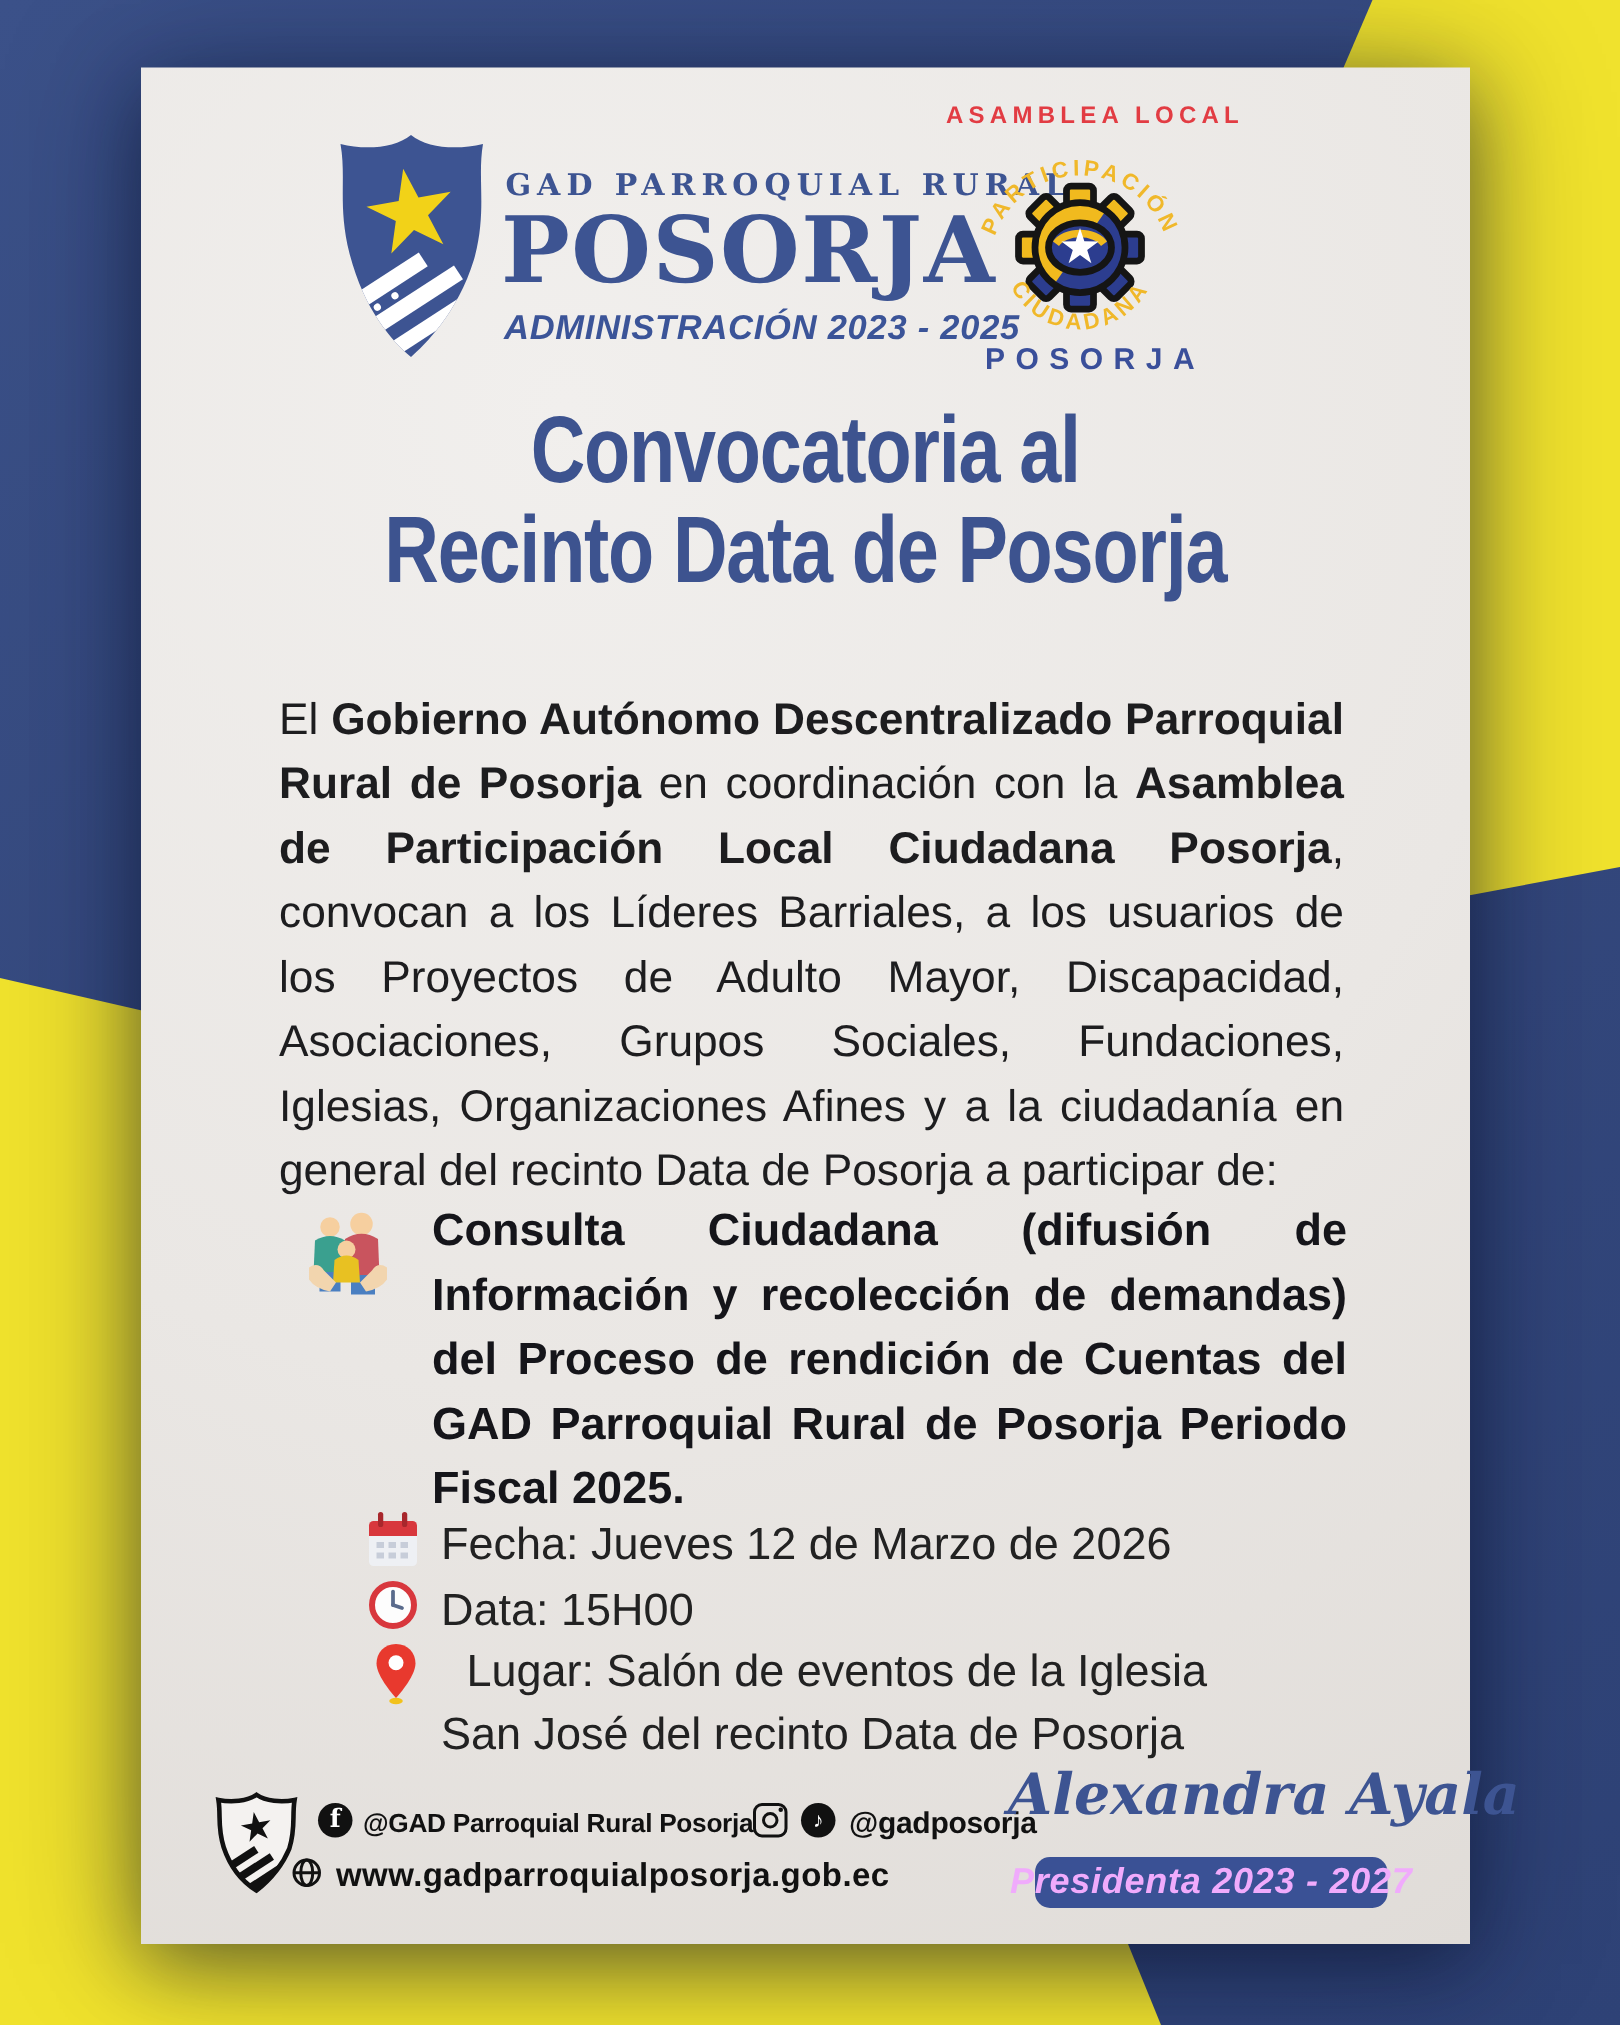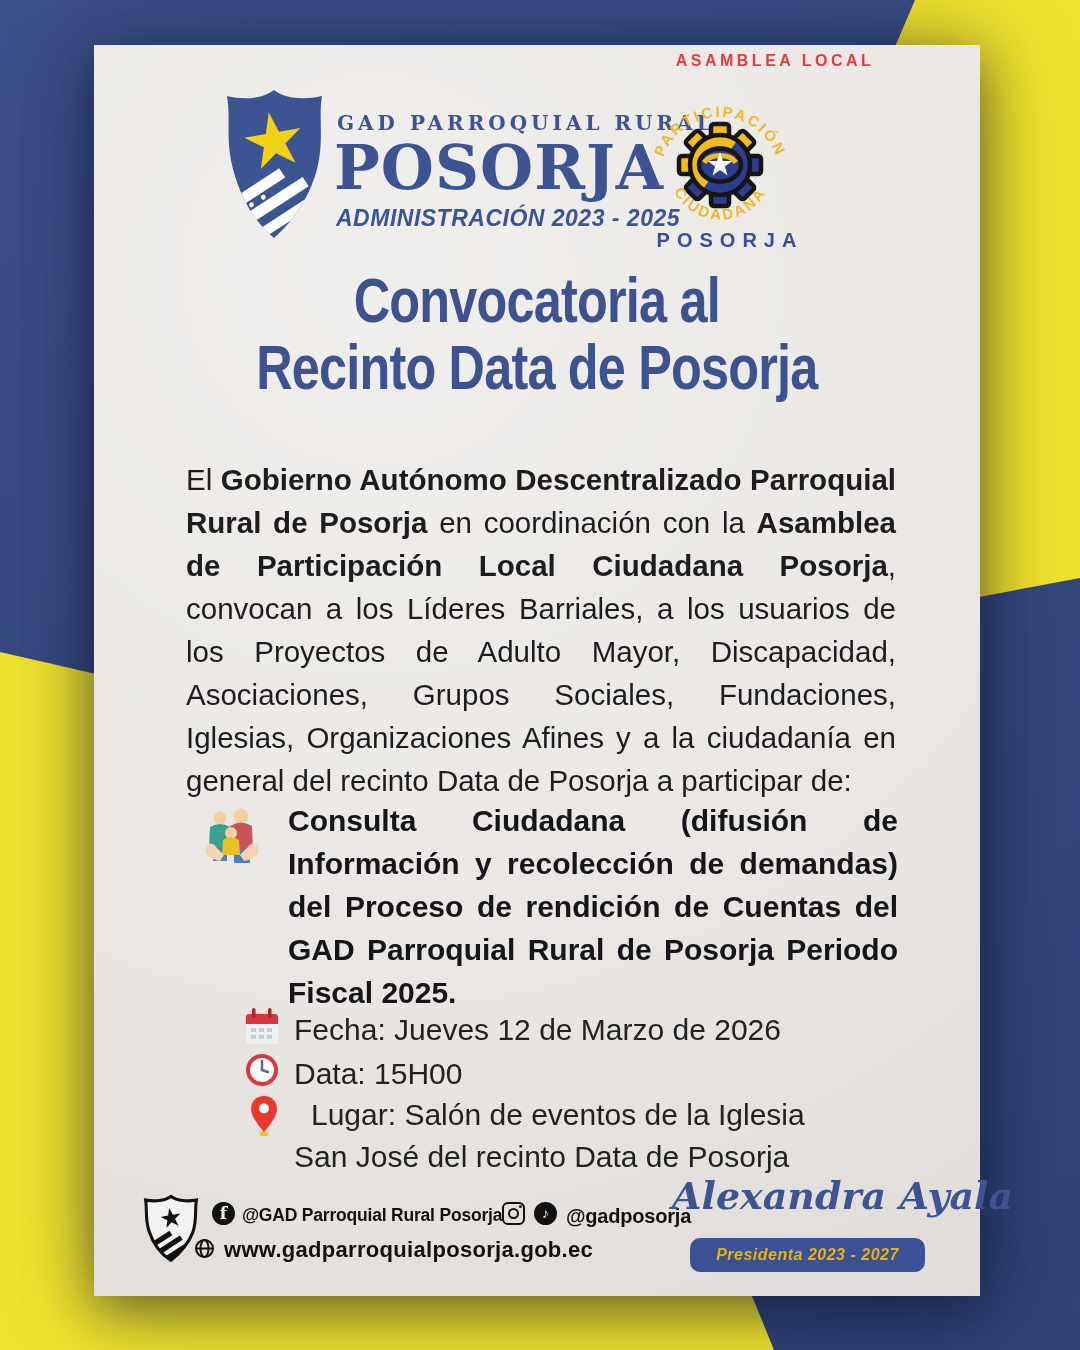--- a/index.html
+++ b/index.html
@@ -34,21 +34,21 @@
   .detail{position:absolute;font-size:30px;color:#222;white-space:nowrap;}
   
   .handle{position:absolute;font-weight:700;font-size:17.5px;letter-spacing:-.2px;color:#111;white-space:nowrap;}
   .website{position:absolute;font-weight:700;font-size:22px;letter-spacing:.3px;color:#111;white-space:nowrap;}
   
   .sig-name{position:absolute;left:578px;top:1128px;width:270px;text-align:left;
             font-family:"DejaVu Serif",serif;font-style:italic;font-weight:bold;
             font-size:38px;color:#3d5492;white-space:nowrap;}
   .sig-pill{position:absolute;left:596px;top:1193px;width:235px;height:34px;
             background:#3a5195;border-radius:10px;display:flex;align-items:center;justify-content:center;
-            color:#eab308;font-weight:700;font-style:italic;font-size:16px;letter-spacing:.5px;white-space:nowrap;}
+            color:#f0abfc;font-weight:700;font-style:italic;font-size:24px;letter-spacing:.5px;white-space:nowrap;}
   .fb-circle{position:absolute;width:23px;height:23px;border-radius:50%;background:#111;
              color:#fff;font-weight:700;font-size:17px;line-height:23px;text-align:center;font-family:"DejaVu Serif",serif;}
   .tk-circle{position:absolute;width:23px;height:23px;border-radius:50%;background:#111;
              color:#fff;font-size:14px;line-height:23px;text-align:center;}
   .ig-box{position:absolute;width:19px;height:19px;border:2.5px solid #111;border-radius:6px;}
   .ig-box::before{content:"";position:absolute;left:4px;top:4px;width:7px;height:7px;border:2.5px solid #111;border-radius:50%;}
   .ig-box::after{content:"";position:absolute;right:1px;top:1px;width:3px;height:3px;border-radius:50%;background:#111;}
 </style>
 </head>
 <body>
@@ -78,21 +78,21 @@
       </g>
       <g transform="rotate(-10 56 57)">
         <polygon fill="#f2d218" points="56,27 62.7,47.7 84.5,47.7 66.9,60.5 73.6,81.3 56,68.5 38.4,81.3 45.1,60.5 27.5,47.7 49.3,47.7"></polygon>
       </g>
     </svg>
 
     <div class="abs kicker" style="left:243px;top:66px;">GAD PARROQUIAL RURAL</div>
     <div class="abs brandname" style="left:240px;top:92px;">POSORJA</div>
     <div class="abs admin" style="left:242px;top:160px;">ADMINISTRACIÓN 2023 - 2025</div>
 
-    <div class="abs asam-kicker" style="left:536px;top:7px;width:200px;text-align:center;margin-left:45px;">ASAMBLEA LOCAL</div>
+    <div class="abs asam-kicker" style="left:536px;top:24px;width:200px;text-align:center;">ASAMBLEA LOCAL</div>
 
     <svg class="abs" style="left:551px;top:42px;" width="150" height="150" viewBox="0 0 150 150">
       <defs>
         <path id="arcT" d="M 15 90 A 60 60 0 0 1 135 90"></path>
         <path id="arcB" d="M 26 98 A 52 52 0 0 0 124 98"></path>
       </defs>
 
       <g transform="rotate(0 75 78)">
           <rect x="66" y="37" width="18" height="16" rx="3" fill="#f1ba1e" stroke="#151515" stroke-width="4.5"></rect>
         </g>

